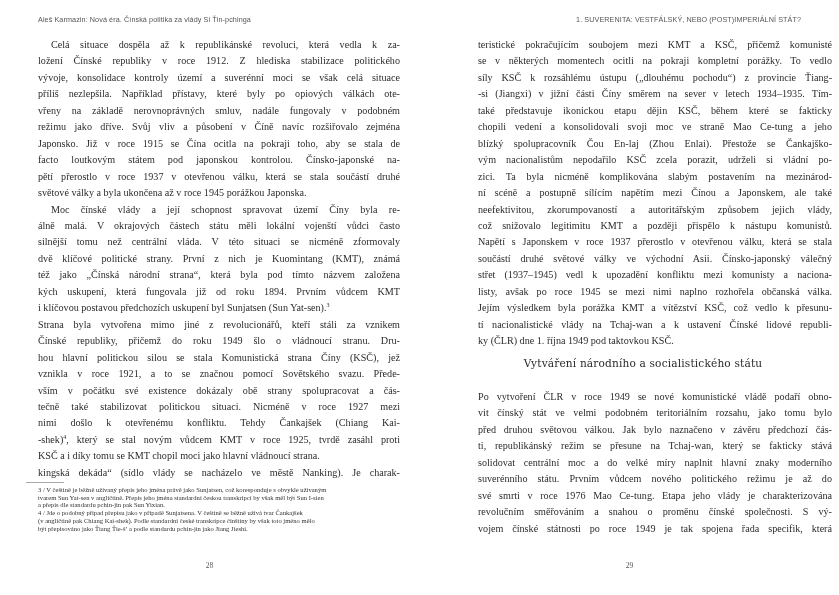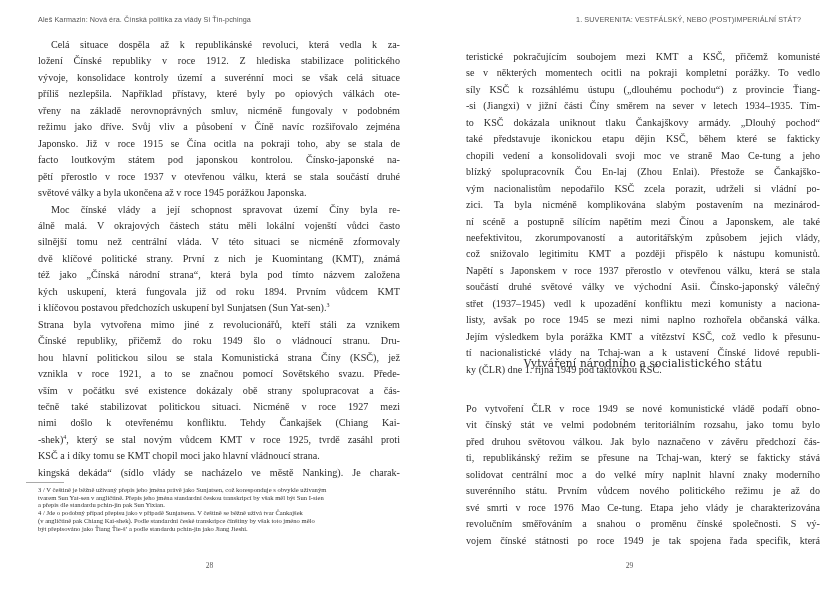--- a/index.html
+++ b/index.html
@@ -13,21 +13,21 @@
     font-size: 7.2px; color: #555; letter-spacing: 0.1px; white-space: nowrap;
   }
   .left .running-head { left: 38px; }
   .right .running-head { right: 38px; text-transform: none; }
   .body-text {
     position: absolute; top: 37px;
     font-family: "Liberation Serif", serif;
     font-size: 10.15px; line-height: 16.45px; color: #2b2b2b;
   }
   .left .body-text { left: 38px; width: 362px; }
-  .right .body-text { left: 46px; width: 354px; margin-top: 12px; }
+  .right .body-text { left: 58px; width: 354px; }
   .line { display: block; white-space: nowrap; text-align: justify; text-align-last: justify; }
   .line.last { text-align-last: left; }
   .line.indent { padding-left: 13px; }
   .heading {
     position: absolute; left: 46px; width: 354px; top: 357px;
     font-family: "DejaVu Serif", serif; font-size: 10.6px;
     text-align: center; color: #2a2a2a; letter-spacing: 0.15px;
   }
   .right .body-text.sec2 { top: 389px; }
   .footnote-rule { position: absolute; left: 26px; top: 482px; width: 38px; height: 0; border-top: 0.6px solid #aaa; }
@@ -45,21 +45,21 @@
 </head>
 <body>
 
 <div class="page left">
   <div class="running-head">Aleš Karmazin: Nová éra. Čínská politika za vlády Si Ťin-pchinga</div>
   <div class="body-text" id="left-body">
       <span class="line indent"><span>Celá situace dospěla až k republikánské revoluci, která vedla k za-</span></span>
       <span class="line"><span>ložení Čínské republiky v roce 1912. Z hlediska stabilizace politického</span></span>
       <span class="line"><span>vývoje, konsolidace kontroly území a suverénní moci se však celá situace</span></span>
       <span class="line"><span>příliš nezlepšila. Například přístavy, které byly po opiových válkách ote-</span></span>
-      <span class="line"><span>vřeny na základě nerovnoprávných smluv, nicméně fungovaly v podobném</span></span>
+      <span class="line"><span>vřeny na základě nerovnoprávných smluv, nadále fungovaly v podobném</span></span>
       <span class="line"><span>režimu jako dříve. Svůj vliv a působení v Číně navíc rozšiřovalo zejména</span></span>
       <span class="line"><span>Japonsko. Již v roce 1915 se Čína ocitla na pokraji toho, aby se stala de</span></span>
       <span class="line"><span>facto loutkovým státem pod japonskou kontrolou. Čínsko-japonské na-</span></span>
       <span class="line"><span>pětí přerostlo v roce 1937 v otevřenou válku, která se stala součástí druhé</span></span>
       <span class="line last"><span>světové války a byla ukončena až v roce 1945 porážkou Japonska.</span></span>
       <span class="line indent"><span>Moc čínské vlády a její schopnost spravovat území Číny byla re-</span></span>
       <span class="line"><span>álně malá. V okrajových částech státu měli lokální vojenští vůdci často</span></span>
       <span class="line"><span>silnější tomu než centrální vláda. V této situaci se nicméně zformovaly</span></span>
       <span class="line"><span>dvě klíčové politické strany. První z nich je Kuomintang (KMT), známá</span></span>
       <span class="line"><span>též jako „Čínská národní strana“, která byla pod tímto názvem založena</span></span>
@@ -92,21 +92,20 @@
   <div class="page-number">28</div>
 </div>
 
 <div class="page right">
   <div class="running-head">1. SUVERENITA: VESTFÁLSKÝ, NEBO (POST)IMPERIÁLNÍ STÁT?</div>
   <div class="body-text" id="right-body">
       <span class="line"><span>teristické pokračujícím soubojem mezi KMT a KSČ, přičemž komunisté</span></span>
       <span class="line"><span>se v některých momentech ocitli na pokraji kompletní porážky. To vedlo</span></span>
       <span class="line"><span>síly KSČ k rozsáhlému ústupu („dlouhému pochodu“) z provincie Ťiang-</span></span>
       <span class="line"><span>-si (Jiangxi) v jižní části Číny směrem na sever v letech 1934–1935. Tím-</span></span>
-      <span class="line"><span>to KSČ dokázala uniknout tlaku Čankajškovy armády. „Dlouhý pochod“</span></span>
       <span class="line"><span>také představuje ikonickou etapu dějin KSČ, během které se fakticky</span></span>
       <span class="line"><span>chopili vedení a konsolidovali svoji moc ve straně Mao Ce-tung a jeho</span></span>
       <span class="line"><span>blízký spolupracovník Čou En-laj (Zhou Enlai). Přestože se Čankajško-</span></span>
       <span class="line"><span>vým nacionalistům nepodařilo KSČ zcela porazit, udrželi si vládní po-</span></span>
       <span class="line"><span>zici. Ta byla nicméně komplikována slabým postavením na mezinárod-</span></span>
       <span class="line"><span>ní scéně a postupně sílícím napětím mezi Čínou a Japonskem, ale také</span></span>
       <span class="line"><span>neefektivitou, zkorumpovaností a autoritářským způsobem jejich vlády,</span></span>
       <span class="line"><span>což snižovalo legitimitu KMT a později přispělo k nástupu komunistů.</span></span>
       <span class="line"><span>Napětí s Japonskem v roce 1937 přerostlo v otevřenou válku, která se stala</span></span>
       <span class="line"><span>součástí druhé světové války ve východní Asii. Čínsko-japonský válečný</span></span>

